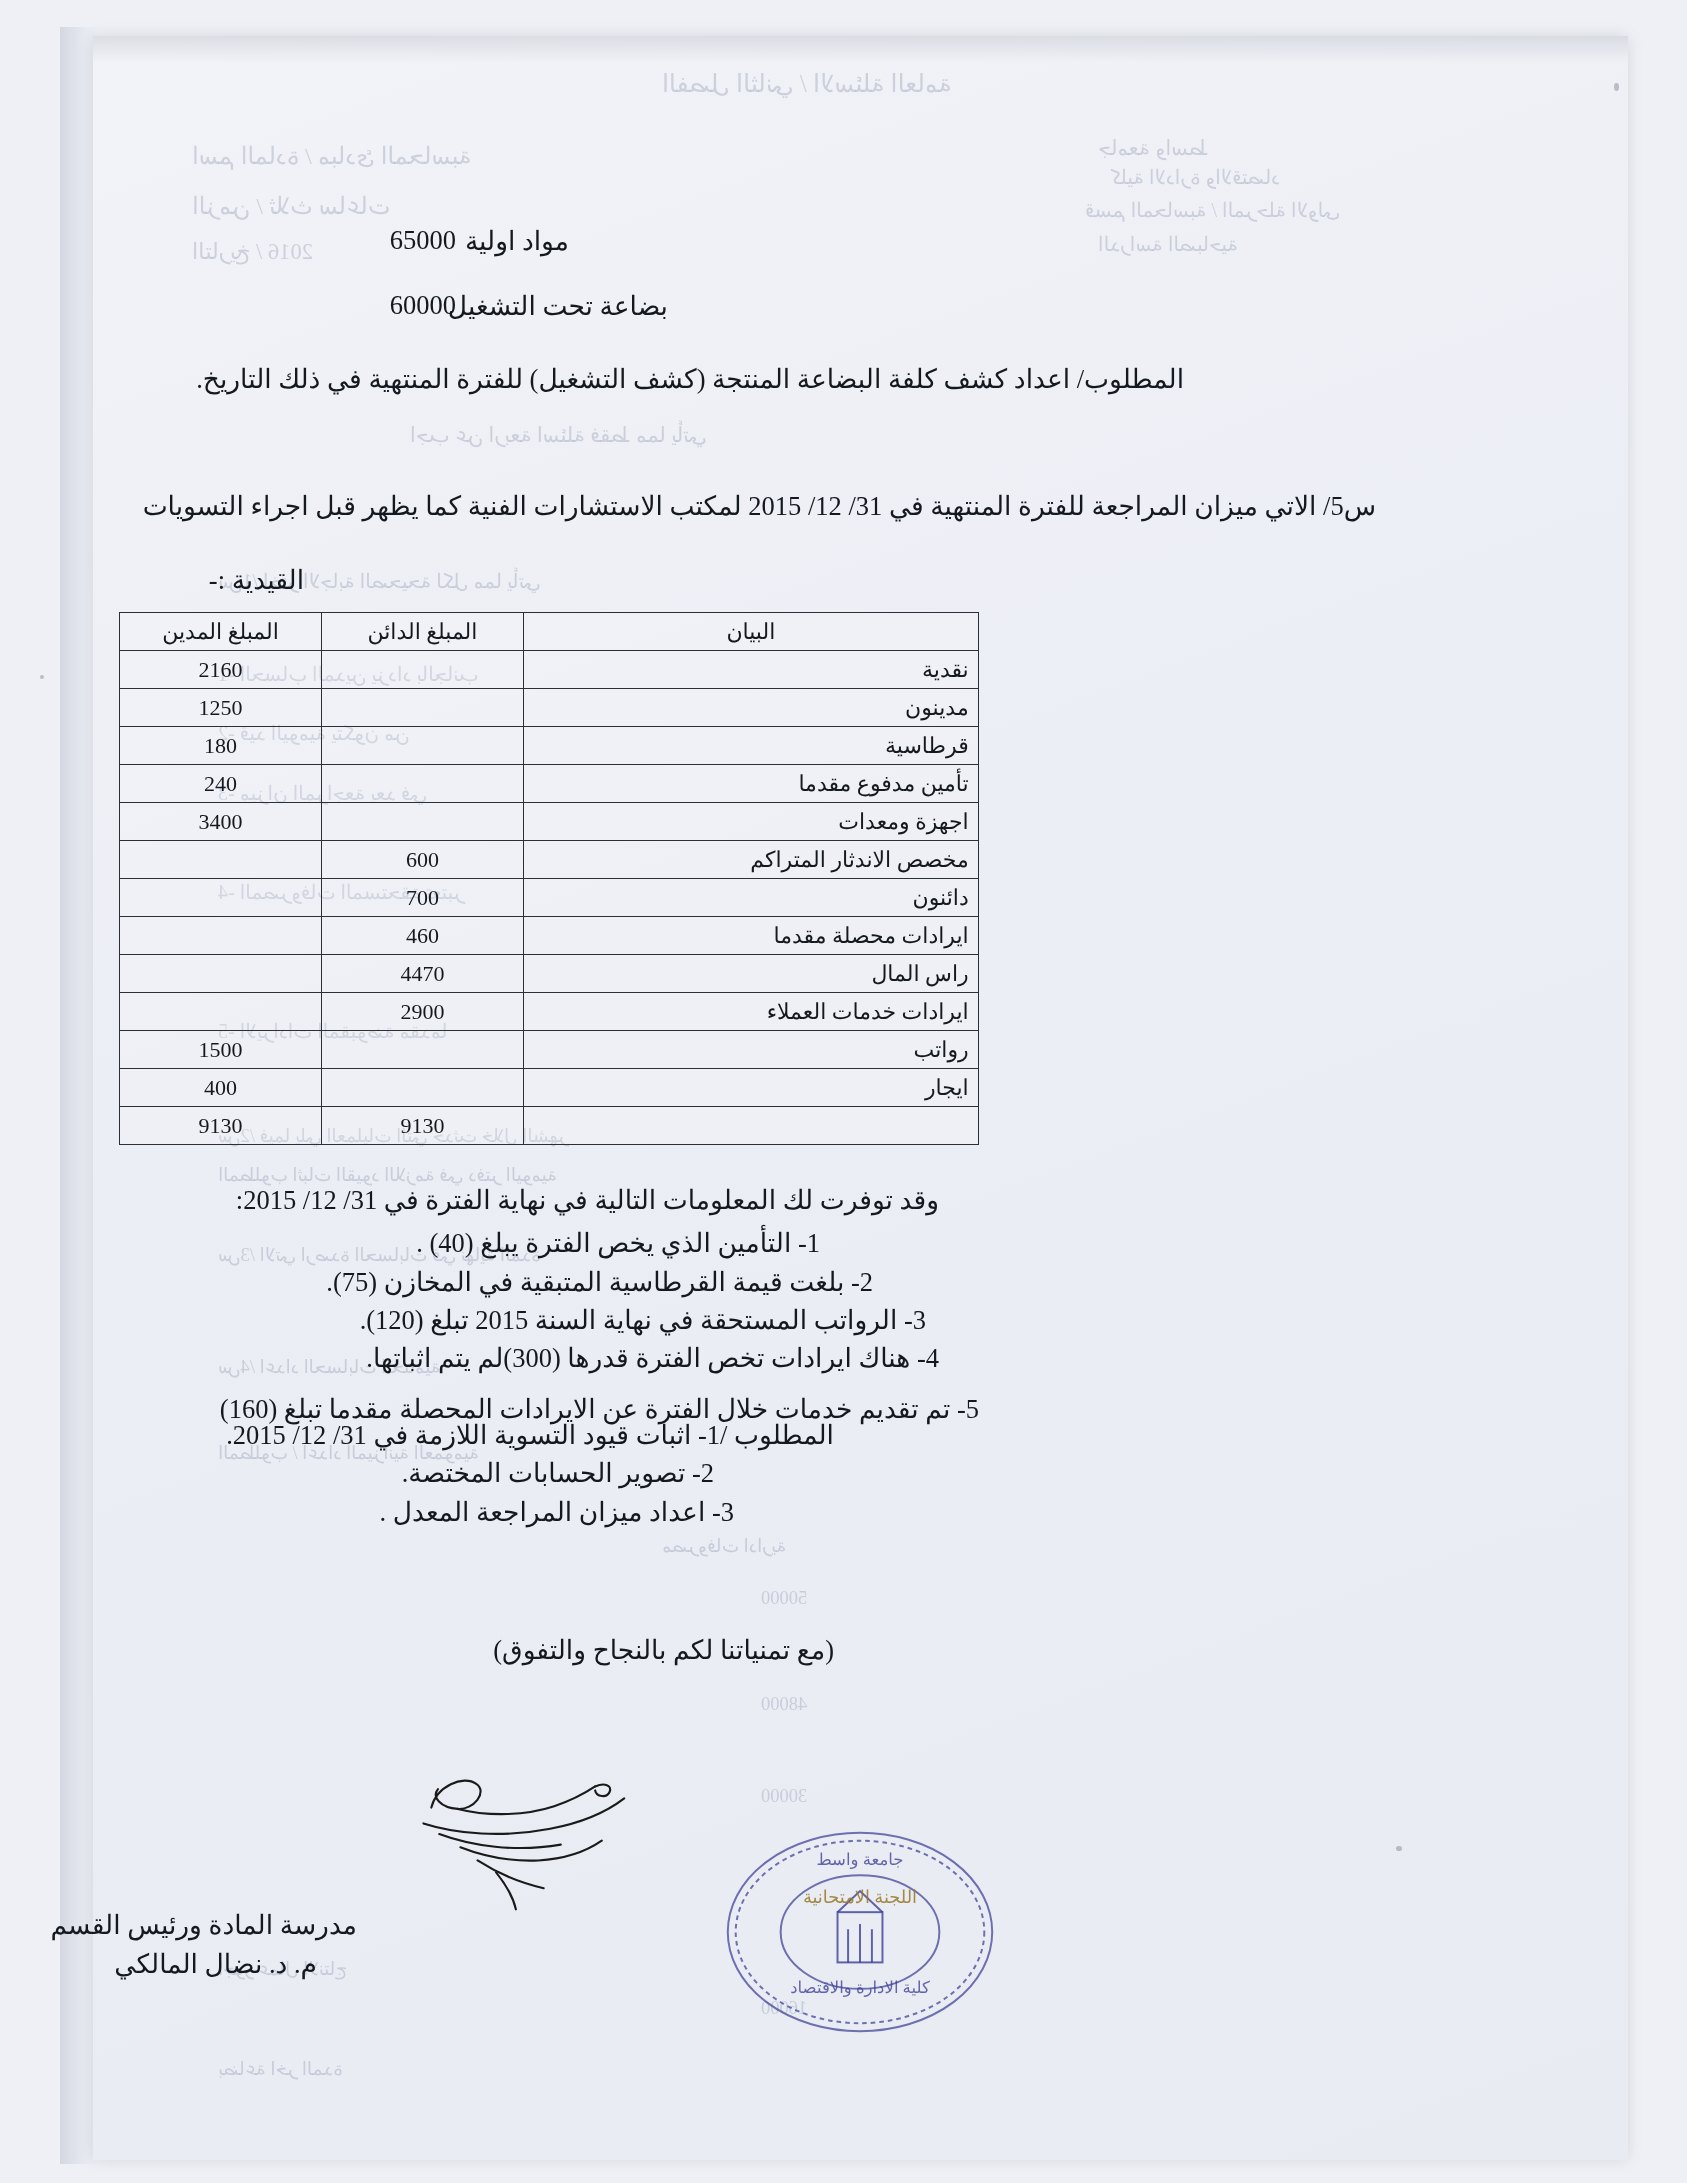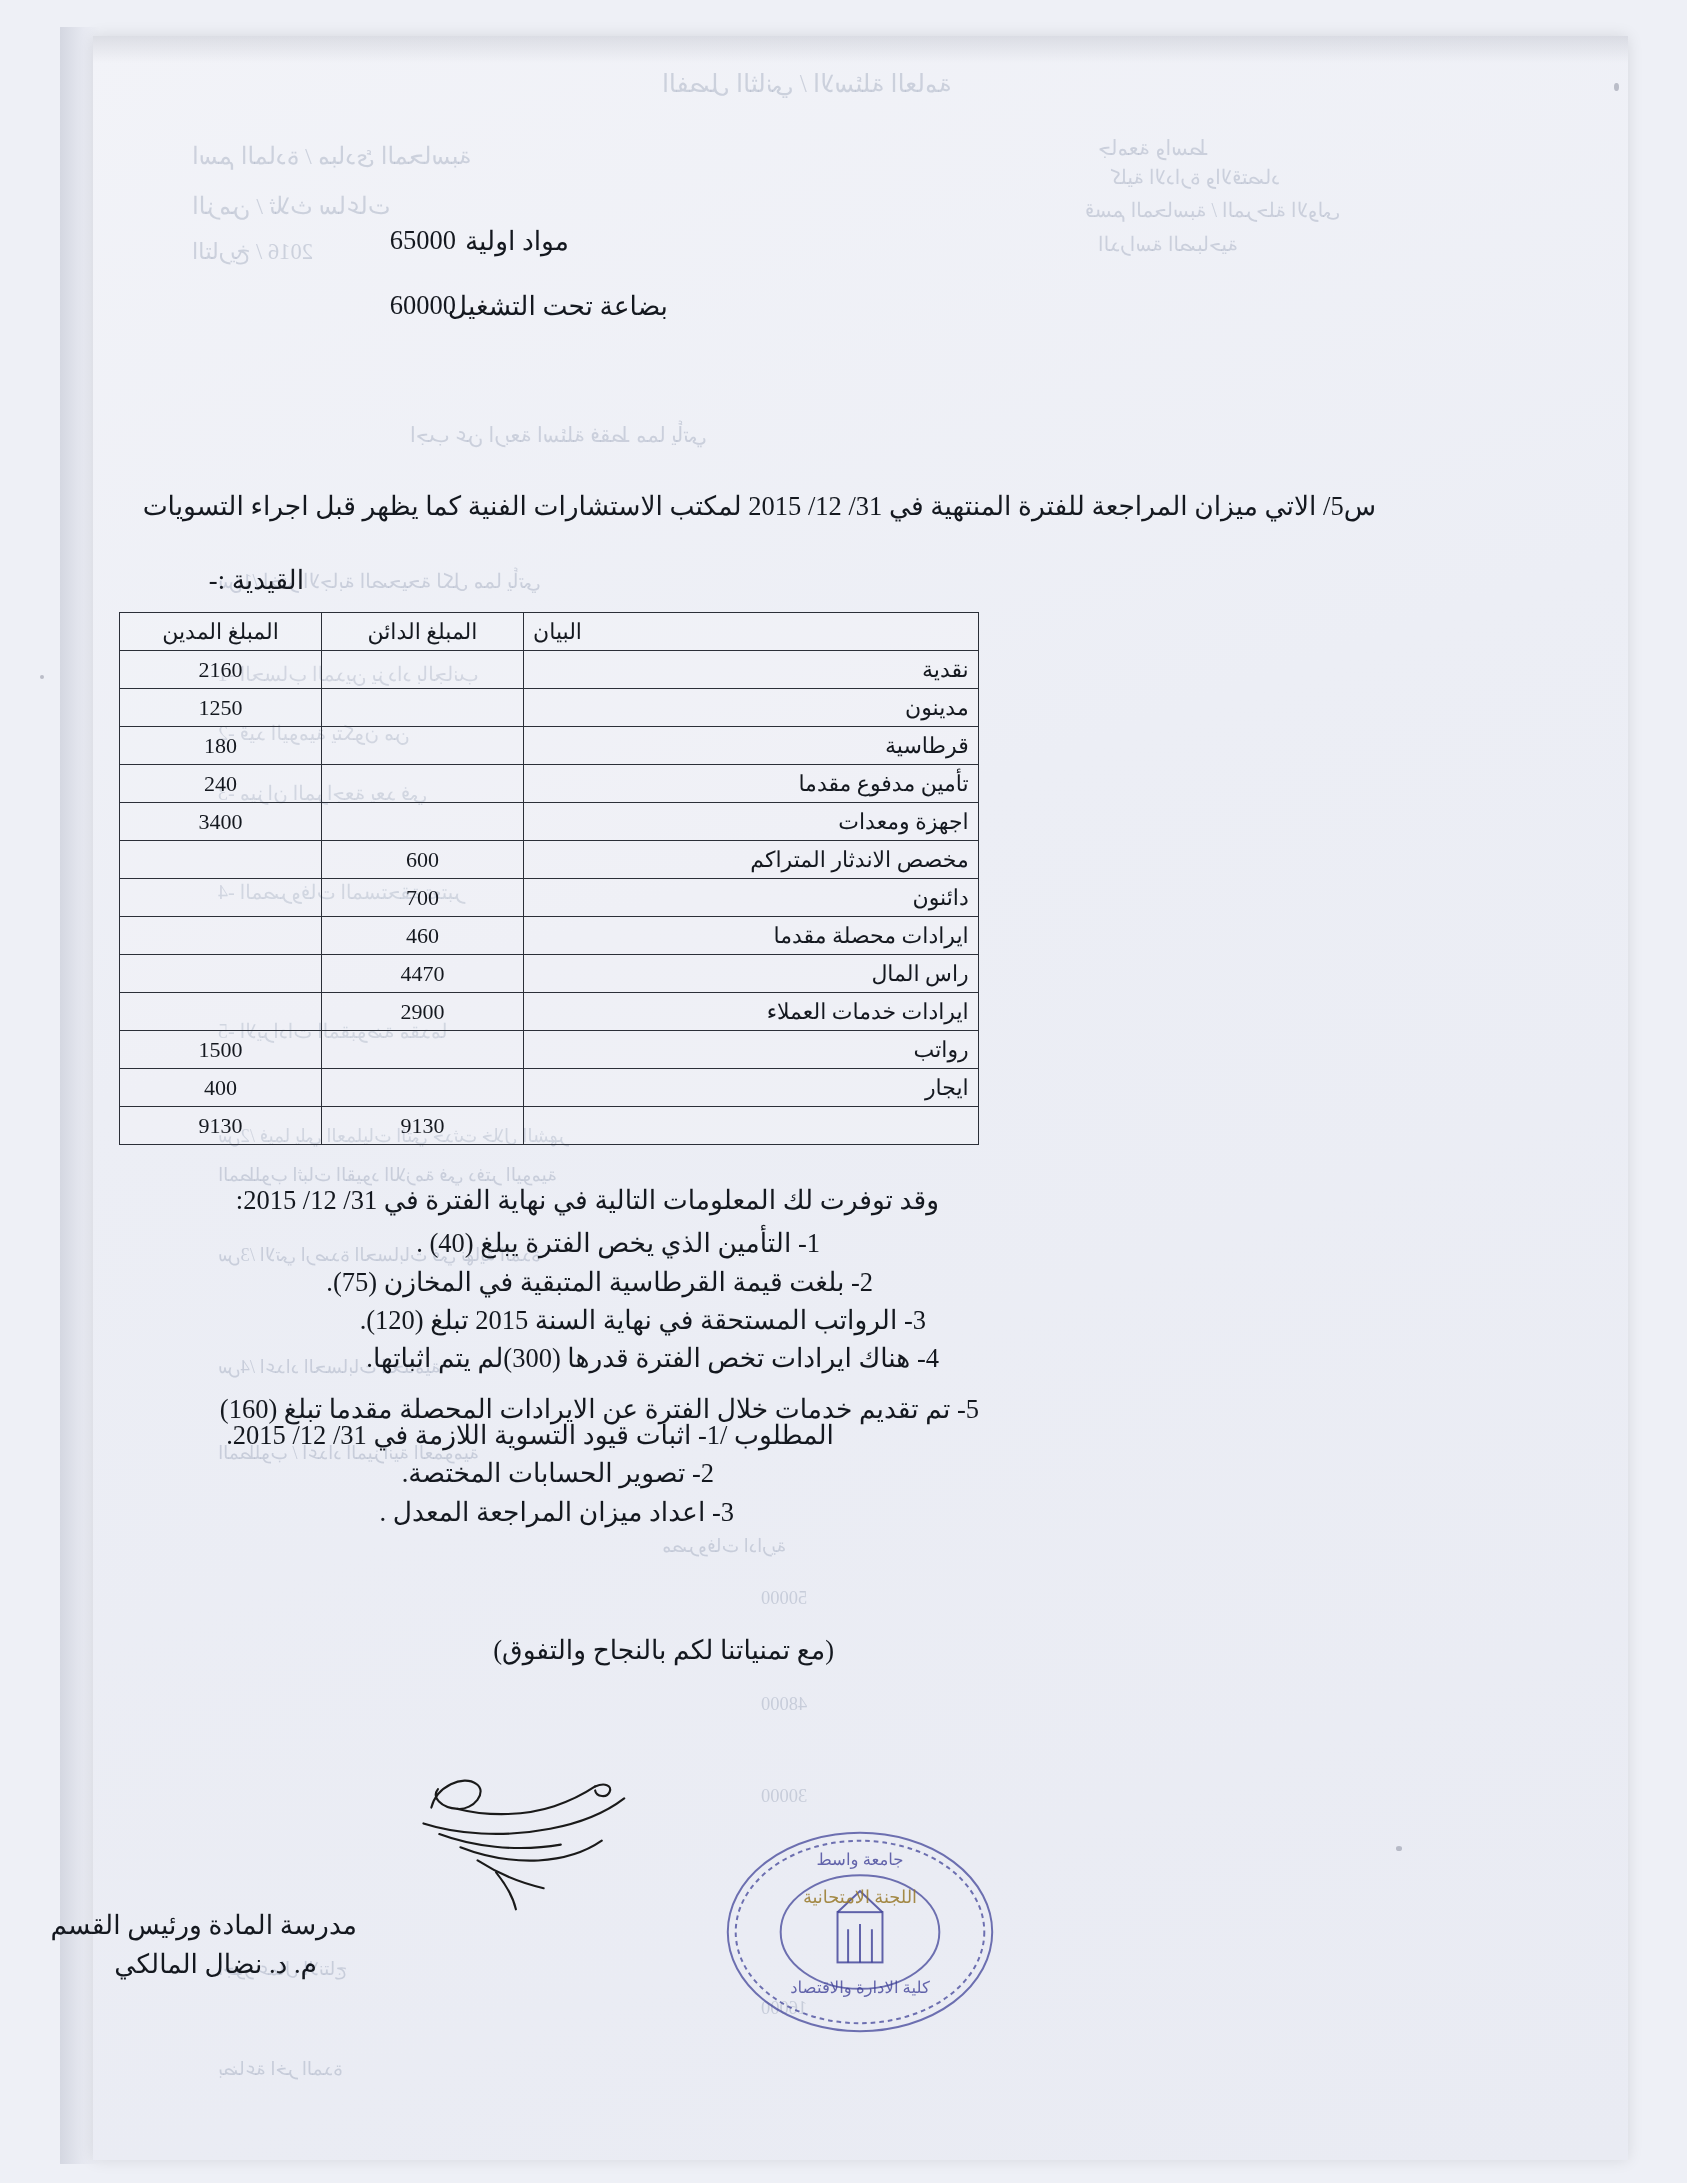--- a/index.html
+++ b/index.html
@@ -82,21 +82,21 @@
     font-size: 22px;
     font-family: "Liberation Serif", serif;
     color: #14181f;
     padding: 0 9.3px;
     font-weight: normal;
   }
   .tb .c-name { width: 463px; text-align: right; }
   .tb .c-cred { width: 192px; text-align: center; }
   .tb .c-debt { width: 192px; text-align: center; }
   .tb thead td { text-align: center; }
-  .tb thead .c-name { text-align: left; }
+  .tb thead .c-name { text-align: center; }
 
   
   .sig {
     position: absolute;
     left: 397px;
     top: 1760px;
     width: 284px;
     height: 152px;
     pointer-events: none;
   }
@@ -155,20 +155,21 @@
   <div class="speck" style="left:1396px; top:1846px; width:6px; height:4.6px;"></div>
 
   <div class="content">
 
     <div class="txt s40" style="right:1118px; top:225px;">مواد اولية</div>
     <div class="txt s40" style="right:1231px; top:225px;">65000</div>
 
     <div class="txt s40" style="right:1019px; top:290px;">بضاعة تحت التشغيل</div>
     <div class="txt s40" style="right:1231px; top:290px;">60000</div>
 
+    <div class="txt s40" style="right:503px; top:363px;">المطلوب/  اعداد كشف كلفة البضاعة المنتجة (كشف التشغيل) للفترة المنتهية في ذلك التاريخ.</div>
 
     <div class="txt s40" style="right:311px; top:490px;">س5/ الاتي ميزان المراجعة  للفترة المنتهية في 31/ 12/ 2015  لمكتب الاستشارات الفنية كما يظهر قبل اجراء التسويات</div>
     <div class="txt s40" style="right:1383px; top:564px;margin-left:40px;">القيدية :-</div>
 
     <table class="tb">
       <thead>
         <tr>
           <td class="c-name">البيان</td>
           <td class="c-cred">المبلغ الدائن</td>
           <td class="c-debt">المبلغ المدين</td>

